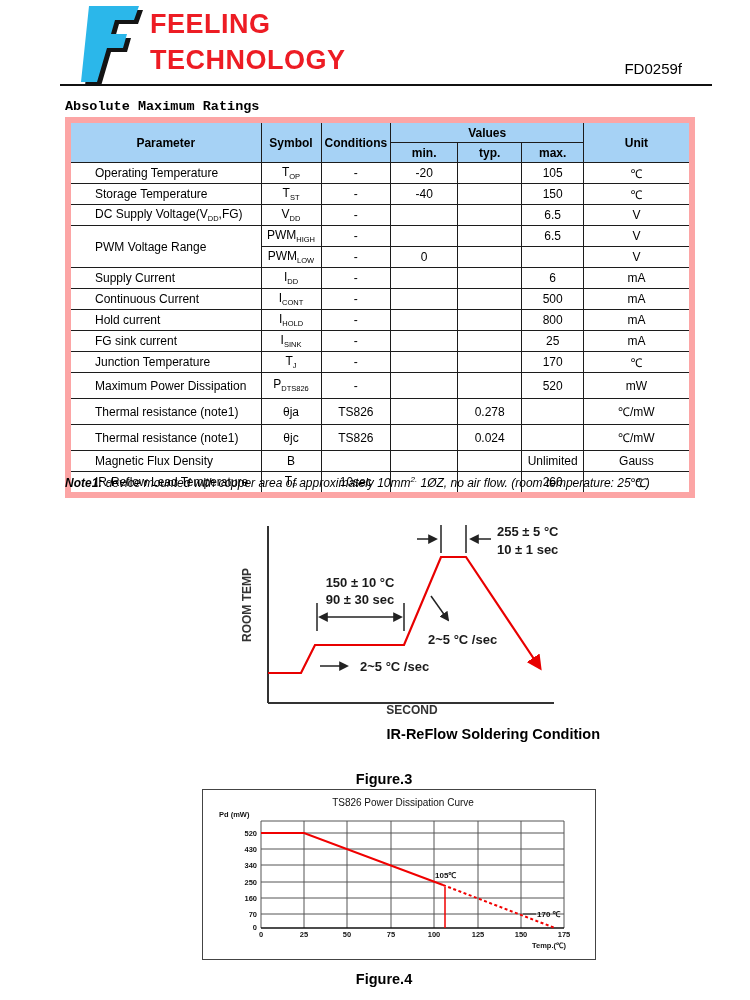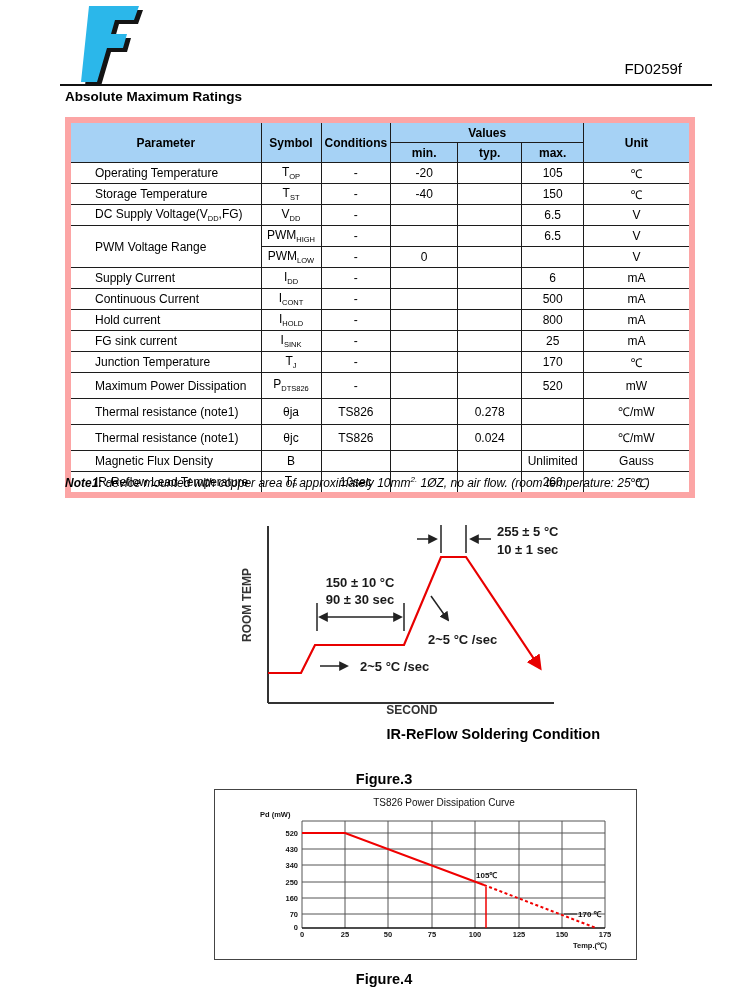--- a/index.html
+++ b/index.html
@@ -7,59 +7,63 @@
           font-family:"Liberation Sans", sans-serif; color:#000; overflow:hidden; }
 
   
   .brand { position:absolute; left:150px; top:6px; font-weight:bold; font-size:27px;
            line-height:36px; letter-spacing:0.5px; }
   .docnum { position:absolute; right:68px; top:60px; font-size:15px; }
   .hrule { position:absolute; left:60px; top:84px; width:652px; height:2px; background:#111; }
   .logo { position:absolute; left:73px; top:6px; }
 
   
-  .sec-title { position:absolute; left:65px; top:89px; font-size:13.5px; font-weight:bold; }
+  .sec-title { position:absolute; left:65px; top:99px; font-size:13.5px; font-weight:bold;font-family:Liberation Mono, monospace; }
   table.amr { position:absolute; left:65px; top:117px; border-collapse:collapse;
               table-layout:fixed; border:6px solid #fca5a5; }
   .amr th, .amr td { border:1px solid #1c1c1c; font-size:12px; padding:0 3px;
               text-align:center; overflow:hidden; white-space:nowrap; height:20px; }
   .amr thead th { background:#a6d2f5; font-weight:bold; height:19px; }
   .amr td.l { text-align:left;padding-left:24px; }
   .amr tr.tall td { height:25px; }
   .amr sub { font-size:7.5px; }
   .note { position:absolute; left:65px; top:474px; font-size:12px; font-style:italic; }
   .note b { font-weight:bold; }
   .note sup { font-size:8px; }
 
   
   .fig3wrap  { position:absolute; left:220px; top:500px; width:380px; height:215px; }
   .fig3title { position:absolute; left:220px; top:726px; width:380px; text-align:right;
                font-weight:bold; font-size:14.5px; }
   .figcap3   { position:absolute; left:0; top:771px; width:768px; text-align:center;
                font-weight:bold; font-size:14.5px; }
-  .fig4box   { position:absolute; left:214px; top:789px; width:392px; height:169px;
-               border:1px solid #444; background:#fff;padding-left:29px; }
+  .fig4box   { position:absolute; left:202px; top:789px; width:392px; height:169px;
+               border:1px solid #444; background:#fff; }
   .figcap4   { position:absolute; left:0; top:971px; width:768px; text-align:center;
                font-weight:bold; font-size:14.5px; }
   svg text { font-family:"Liberation Sans", sans-serif; }
   .f3lab  { font-size:13px; font-weight:bold; fill:#1a1a1a; }
   .f3ax   { font-size:12px; font-weight:bold; fill:#333; }
   .f4tt   { font-size:10px; fill:#111; }
   .f4tk   { font-size:7.5px; font-weight:bold; fill:#111; }
   .f4an   { font-size:8px; font-weight:bold; fill:#111; }
 </style>
 </head>
 <body>
 
 <div class="page">
 
   <svg class="logo" width="72" height="78" viewBox="0 0 72 78">
     <polygon points="20,4 70,4 65,18 46,18 42,32 58,32 54,46 38,46 28,80 12,80" fill="#141414"></polygon>
     <polygon points="16,0 66,0 61,14 42,14 38,28 54,28 50,42 34,42 24,76 8,76" fill="#2bb7ea"></polygon>
   </svg>
+  <div class="brand" style="color:#ed1c24">
+    <div>FEELING</div>
+    <div>TECHNOLOGY</div>
+  </div>
   <div class="docnum">FD0259f</div>
   <div class="hrule"></div>
 
   <div class="sec-title">Absolute Maximum Ratings</div>
 
   <table class="amr">
     <colgroup>
       <col style="width:193px">
         <col style="width:60px">
         <col style="width:67px">

